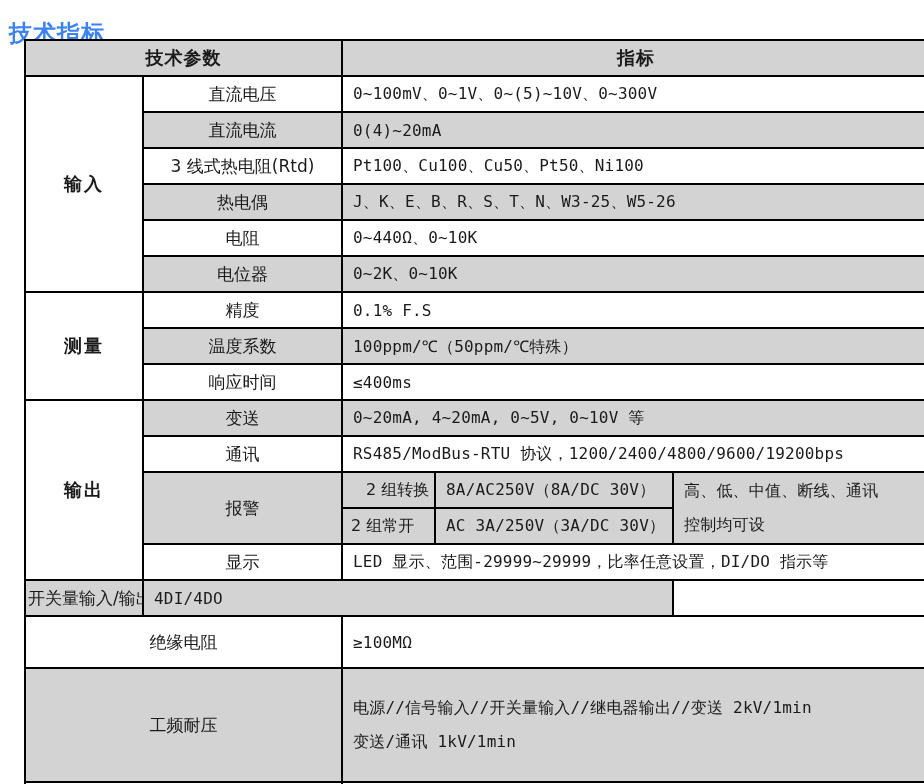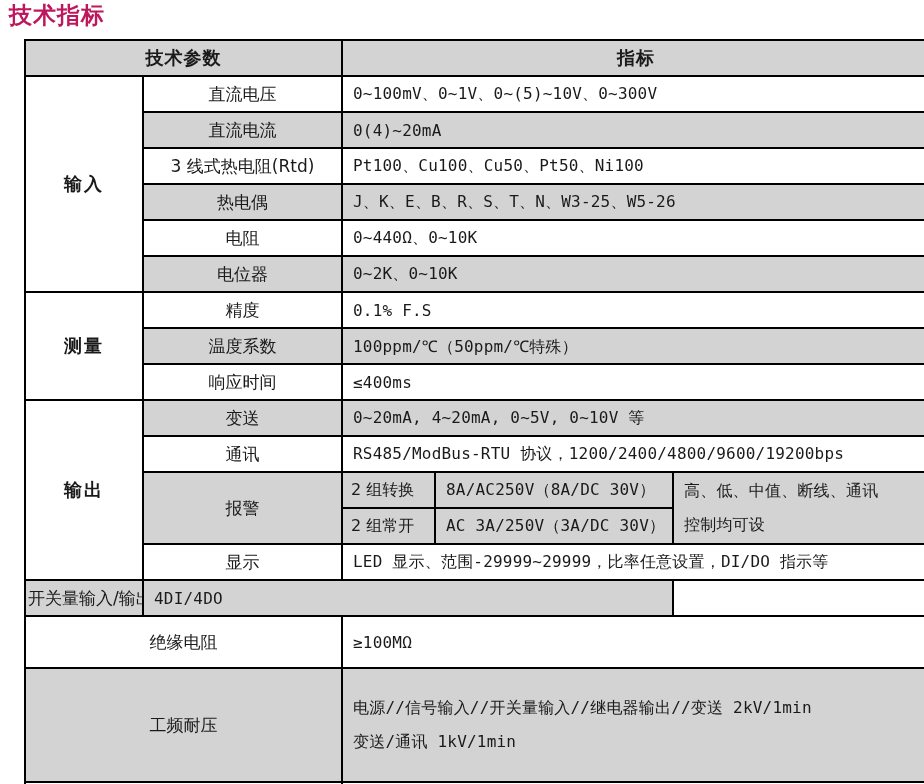--- a/index.html
+++ b/index.html
@@ -7,25 +7,25 @@
   body {
     width: 924px; height: 784px;
     background: #ffffff;
     color: #1a1a1a;
     font-family: "DejaVu Sans", "Liberation Sans", sans-serif;
     position: relative;
     overflow: hidden;
   }
   .page-title {
     position: absolute;
-    left: 9px; top: 0;
+    left: 9px; top: 18px;
     font-size: 23px;
     font-weight: bold;
     letter-spacing: 1px;
-    color: #be185d;
+    color: #3b82f6;
   }
   table.spec-table {
     position: absolute;
     left: 24px; top: 39px;
     width: 905px;
     border-collapse: collapse;
     table-layout: fixed;
     border: 2px solid #3b82f6;
   }
   td {
@@ -140,21 +140,21 @@
     <td rowspan="5" class="group">输出</td>
     <td class="param shaded">变送</td>
     <td colspan="3" class="val shaded">0~20mA, 4~20mA, 0~5V, 0~10V 等</td>
   </tr>
   <tr class="h36">
     <td class="param plain">通讯</td>
     <td colspan="3" class="val plain">RS485/ModBus-RTU 协议，1200/2400/4800/9600/19200bps</td>
   </tr>
   <tr class="h36">
     <td rowspan="2" class="param shaded">报警</td>
-    <td class="sub shaded" style="text-align:left; padding-left:8px;">2 组转换</td>
+    <td class="sub shaded" style="text-align:left; padding-left:23px;">2 组转换</td>
     <td class="val shaded">8A/AC250V（8A/DC 30V）</td>
     <td rowspan="2" class="val shaded alarm-desc">
       <span>高、低、中值、断线、通讯</span>
       <span>控制均可设</span>
     </td>
   </tr>
   <tr class="h36">
     <td class="sub shaded" style="text-align:left; padding-left:8px;">2 组常开</td>
     <td class="val shaded">AC 3A/250V（3A/DC 30V）</td>
   </tr>

